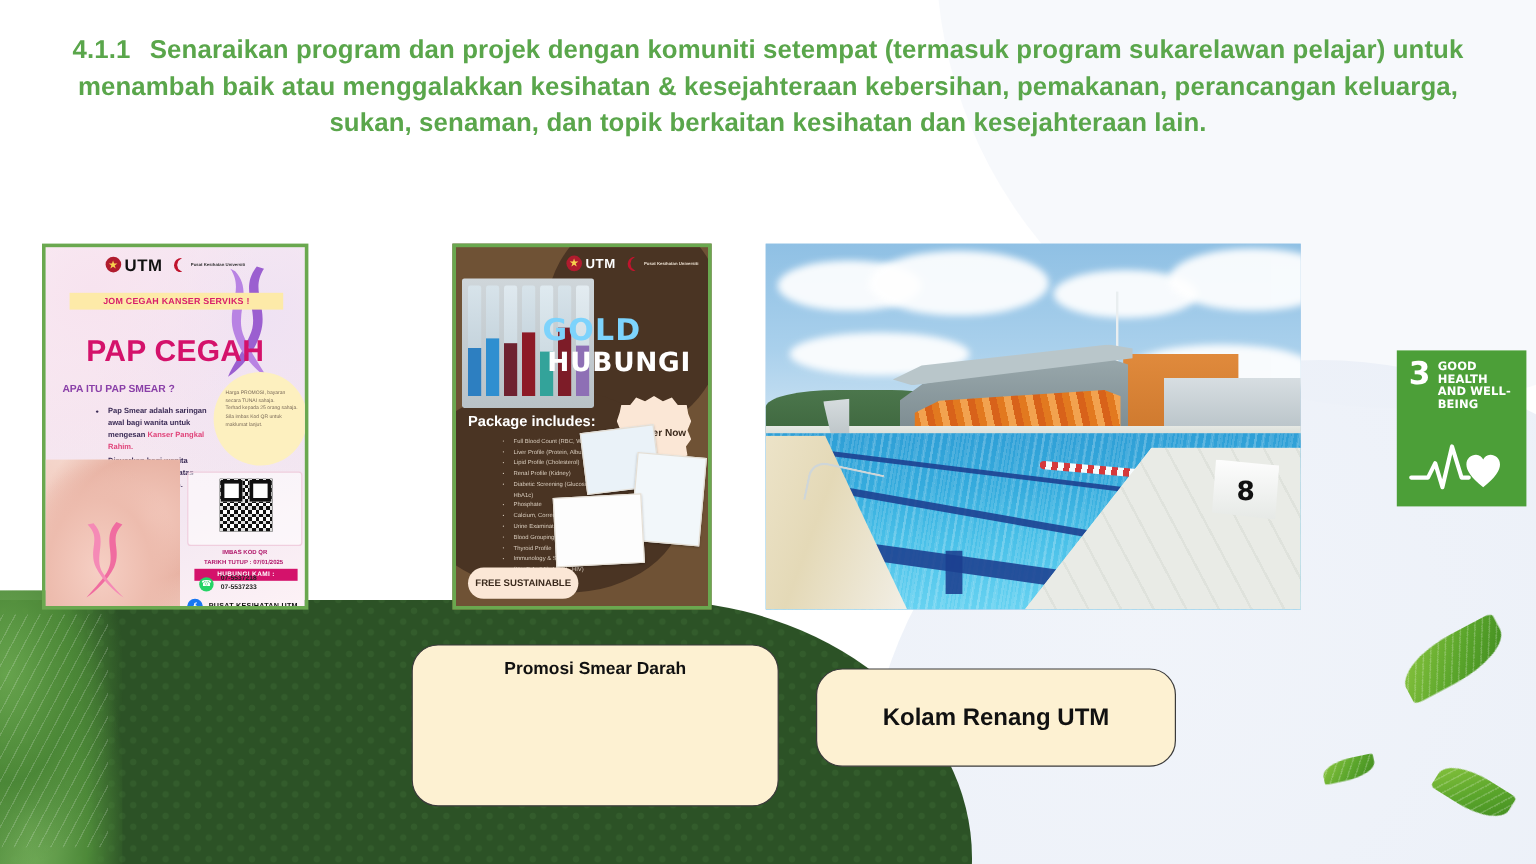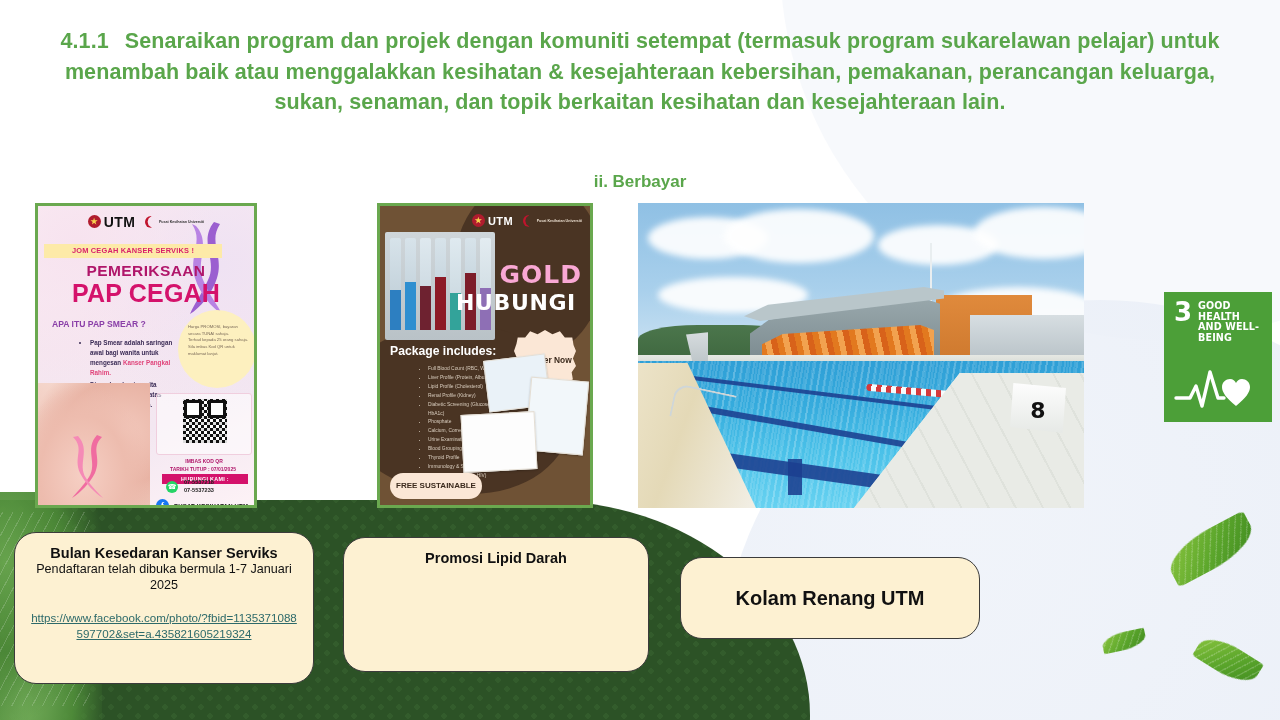--- a/index.html
+++ b/index.html
@@ -131,21 +131,21 @@
   .utm-word { font-size:14px; font-weight:bold; color:#111; letter-spacing:.5px; }
   .pku-mark { display:inline-flex; align-items:center; gap:2px; margin-left:5px; vertical-align:middle;}
   .crescent {
     width:12px; height:12px; border-radius:50%;
     background:#c0142d;
     clip-path:polygon(0 0, 58% 0, 30% 22%, 22% 50%, 30% 78%, 58% 100%, 0 100%);
   }
   .pku-text { font-size:3.6px; line-height:1.25; color:#333; text-align:left; font-weight:bold; }
 
   .ps-banner {
-    position:absolute; left:6px; top:38px; width:178px; height:14px;
+    position:absolute; left:20px; top:38px; width:178px; height:14px;
     background:#fdeaa8;
     color:#d81f6a; font-weight:bold; font-size:7.4px;
     text-align:center; line-height:14px; letter-spacing:.2px;
   }
   .ps-t1 {
     position:absolute; left:0; top:56px; width:100%; text-align:center;
     color:#b0166a; font-weight:bold; font-size:15.5px; letter-spacing:.4px;
   }
   .ps-t2 {
     position:absolute; left:0; top:73px; width:100%; text-align:center;
@@ -254,22 +254,22 @@
   .gp-utm .pku-text { color:#e8dccd; }
   .gp-tubes {
     position:absolute; left:5px; top:26px; width:110px; height:108px;
     background:linear-gradient(#cfd6da,#b9c2c7);
     border-radius:2px;
     overflow:hidden;
   }
   .tube { position:absolute; top:6px; width:11px; height:92px; border-radius:2px; }
   .tube i { position:absolute; left:0; bottom:0; width:100%; }
   .gp-title1 {
-    position:absolute; right:8px; top:54px; width:130px; text-align:right;
-    color:#f9a8d4; font-weight:bold; font-size:25px; letter-spacing:1px;
+    position:absolute; right:8px; top:54px; width:130px; text-align:left;
+    color:#7dd3fc; font-weight:bold; font-size:25px; letter-spacing:1px;
     font-family:"DejaVu Sans", sans-serif;
   }
   .gp-title2 {
     position:absolute; right:4px; top:84px; width:140px; text-align:center;
     color:#fff; font-weight:bold; font-size:22px; letter-spacing:.6px;
     font-family:"DejaVu Sans", sans-serif;
   }
   .gp-inc {
     position:absolute; left:10px; top:138px;
     color:#fff; font-weight:bold; font-size:12.2px;
@@ -472,41 +472,39 @@
   <div class="leaf leaf-b"></div>
   <div class="leaf leaf-c"></div>
 </div>
 
 <div id="fg">
 
   <div class="slide-title">
     <span class="num">4.1.1</span><span>Senaraikan  program dan projek dengan komuniti setempat (termasuk program sukarelawan pelajar) untuk menambah baik atau menggalakkan kesihatan &amp; kesejahteraan kebersihan, pemakanan, perancangan keluarga, sukan, senaman, dan topik berkaitan kesihatan dan kesejahteraan lain.</span>
   </div>
 
-  <div class="subtitle">ii. Berbayar</div>
 
   <div class="poster" id="poster-papsmear">
     <div class="ps-head">
       <span class="utm-logo">
         <span class="utm-seal">★</span>
         <span class="utm-word">UTM</span>
       </span>
       <span class="pku-mark">
         <span class="crescent"></span>
         <span class="pku-text">Pusat Kesihatan Universiti</span>
       </span>
     </div>
 
     <svg class="ribbon-purple" viewBox="0 0 44 96">
       <path d="M30 2 C14 22 34 40 24 60 C18 74 10 84 6 94 C16 88 28 74 33 58 C40 36 24 22 36 4 Z" fill="#9b5fd0"></path>
       <path d="M12 6 C28 24 10 42 20 62 C26 76 34 86 38 94 C28 88 16 74 11 58 C4 36 20 22 8 4 Z" fill="#b883e3"></path>
     </svg>
 
     <div class="ps-banner">JOM CEGAH KANSER SERVIKS !</div>
-    <div class="ps-t1">PEMERIKSAAN</div>
     <div class="ps-t2">PAP CEGAH</div>
 
     <div class="ps-circle"></div>
     <div class="ps-q">APA ITU PAP SMEAR ?</div>
     <ul class="ps-list">
       <li><span>Pap Smear adalah saringan awal bagi wanita untuk mengesan</span>
         <span class="hl">Kanser Pangkal Rahim.</span></li>
       <li>Disyorkan bagi wanita berusia 21 tahun keatas dan telah berkahwin.</li>
     </ul>
     <div class="ps-note">
@@ -646,27 +644,22 @@
       <div class="g3-txt">GOOD HEALTH AND WELL-BEING</div>
     </div>
     <div class="g3-icon">
       <svg width="88" height="54" viewBox="0 0 88 54" fill="none" aria-hidden="true">
         <path d="M2 36 H16 L22 24 L28 44 L36 10 L44 36 H50" stroke="#ffffff" stroke-width="3.4" stroke-linejoin="round" stroke-linecap="round"></path>
         <path d="M62 44 C52 36 48 30 48 25 C48 20 52 17 56 17 C59 17 61 19 62 21 C63 19 65 17 68 17 C72 17 76 20 76 25 C76 30 72 36 62 44 Z" fill="#ffffff"></path>
       </svg>
     </div>
   </div>
 
-  <div class="caption" id="caption-papsmear">
-    <div class="cap-title">Bulan Kesedaran Kanser Serviks</div>
-    <div class="cap-sub">Pendaftaran telah dibuka bermula 1-7 Januari 2025</div>
-    <a class="cap-link" href="#">https://www.facebook.com/photo/?fbid=1135371088597702&amp;set=a.435821605219324</a>
-  </div>
 
   <div class="caption" id="caption-gold">
-    <div class="cap-title">Promosi Lipid Darah</div>
+    <div class="cap-title">Promosi Smear Darah</div>
   </div>
 
   <div class="caption" id="caption-pool">
     <div class="cap-title">Kolam Renang UTM</div>
   </div>
 
 </div>
 
 </body></html>

